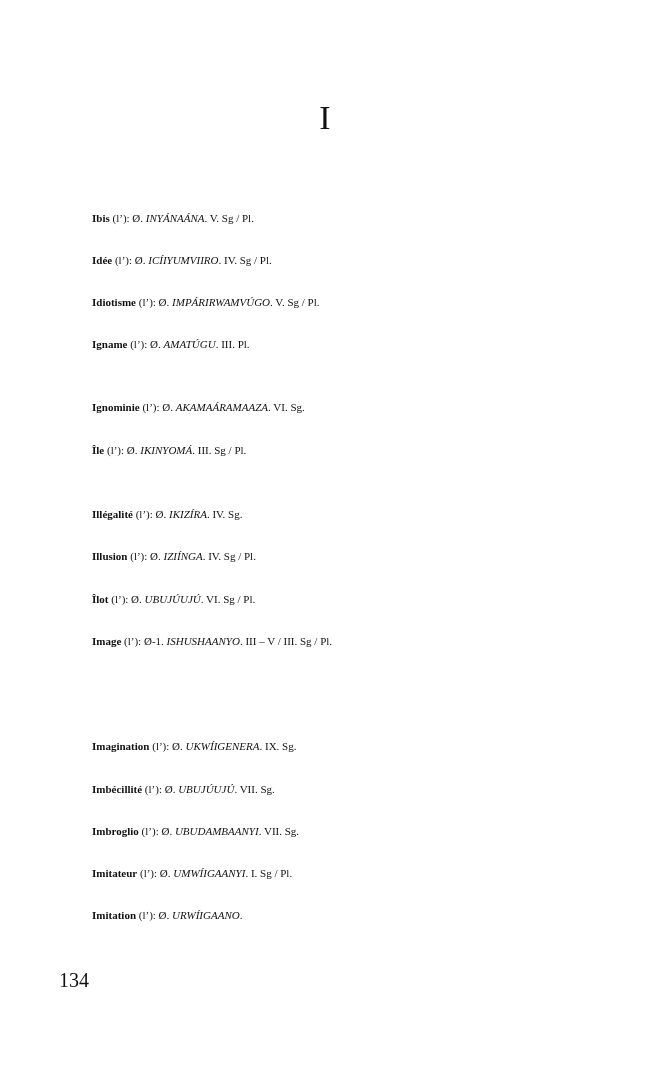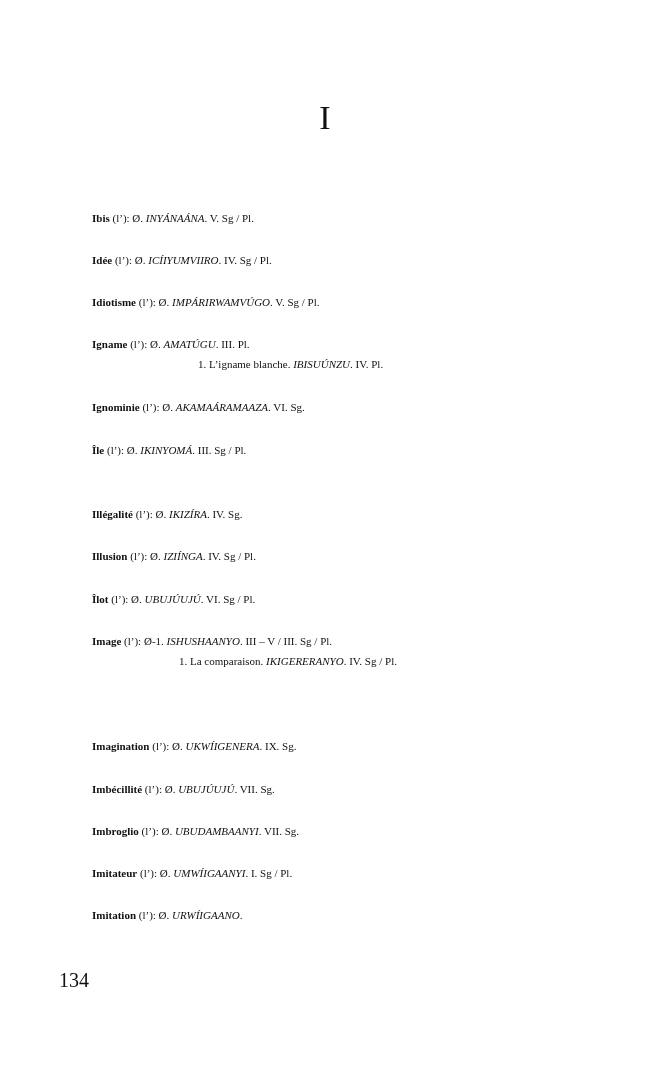--- a/index.html
+++ b/index.html
@@ -36,21 +36,20 @@
 <div class="entry" style="top:250px">
   <span class="hw">Idée</span><span> (l’): </span><span>Ø. </span><span class="it">ICÍIYUMVIIRO</span><span>. IV. Sg / Pl.</span>
 </div>
 
 <div class="entry" style="top:292px">
   <span class="hw">Idiotisme</span><span> (l’): </span><span>Ø. </span><span class="it">IMPÁRIRWAMVÚGO</span><span>. V. Sg / Pl.</span>
 </div>
 
 <div class="entry" style="top:334px">
   <span class="hw">Igname</span><span> (l’): </span><span>Ø. </span><span class="it">AMATÚGU</span><span>. III. Pl.</span>
-  <span class="sub" style="padding-left:106px"><span>1. L’igname blanche. </span><span class="it">IBISUÚNZU</span><span>. IV. Pl.</span></span>
 </div>
 
 <div class="entry" style="top:397px">
   <span class="hw">Ignominie</span><span> (l’): </span><span>Ø. </span><span class="it">AKAMAÁRAMAAZA</span><span>. VI. Sg.</span>
 </div>
 
 <div class="entry" style="top:440px">
   <span class="hw">Île</span><span> (l’): </span><span>Ø. </span><span class="it">IKINYOMÁ</span><span>. III. Sg / Pl.</span>
 </div>
 
@@ -61,21 +60,20 @@
 <div class="entry" style="top:546px">
   <span class="hw">Illusion</span><span> (l’): </span><span>Ø. </span><span class="it">IZIÍNGA</span><span>. IV. Sg / Pl.</span>
 </div>
 
 <div class="entry" style="top:589px">
   <span class="hw">Îlot</span><span> (l’): </span><span>Ø. </span><span class="it">UBUJÚUJÚ</span><span>. VI. Sg / Pl.</span>
 </div>
 
 <div class="entry" style="top:631px">
   <span class="hw">Image</span><span> (l’): </span><span>Ø-1. </span><span class="it">ISHUSHAANYO</span><span>. III – V / III. Sg / Pl.</span>
-  <span class="sub" style="padding-left:87px"><span>1. La comparaison. </span><span class="it">IKIGERERANYO</span><span>. IV. Sg / Pl.</span></span>
 </div>
 
 <div class="entry" style="top:736px">
   <span class="hw">Imagination</span><span> (l’): </span><span>Ø. </span><span class="it">UKWÍIGENERA</span><span>. IX. Sg.</span>
 </div>
 
 <div class="entry" style="top:779px">
   <span class="hw">Imbécillité</span><span> (l’): </span><span>Ø. </span><span class="it">UBUJÚUJÚ</span><span>. VII. Sg.</span>
 </div>
 

